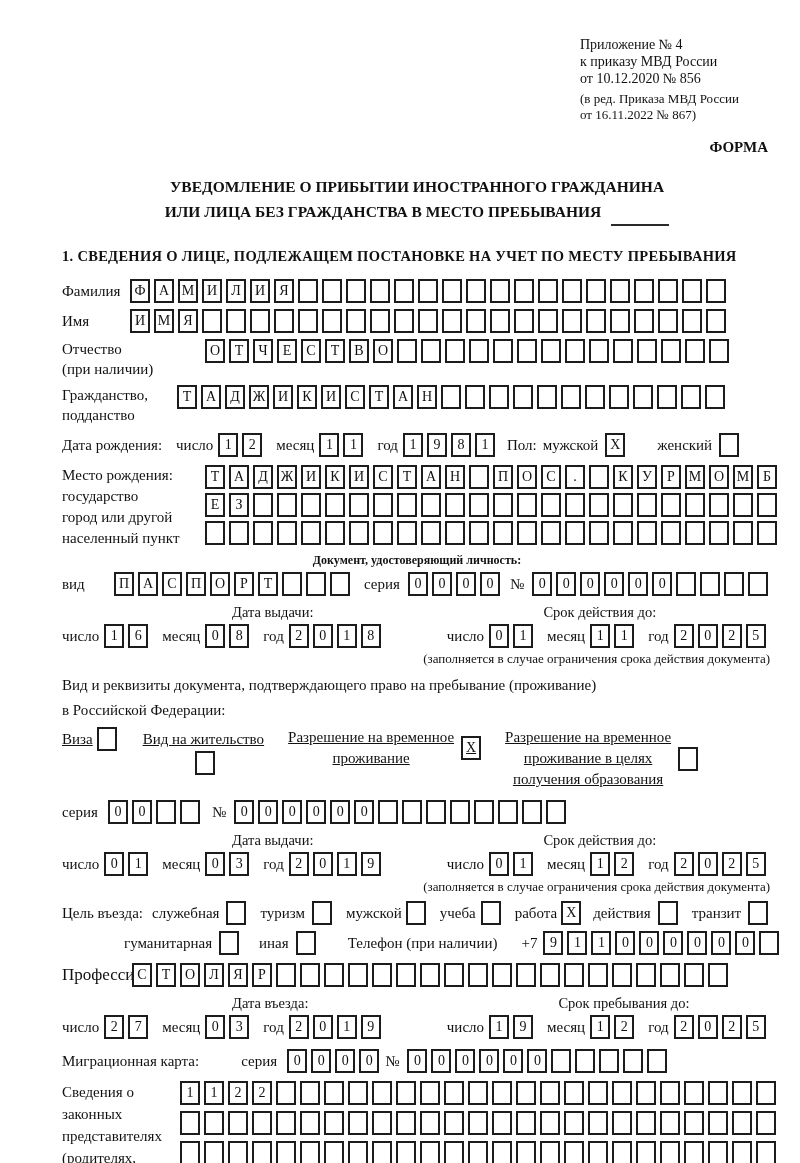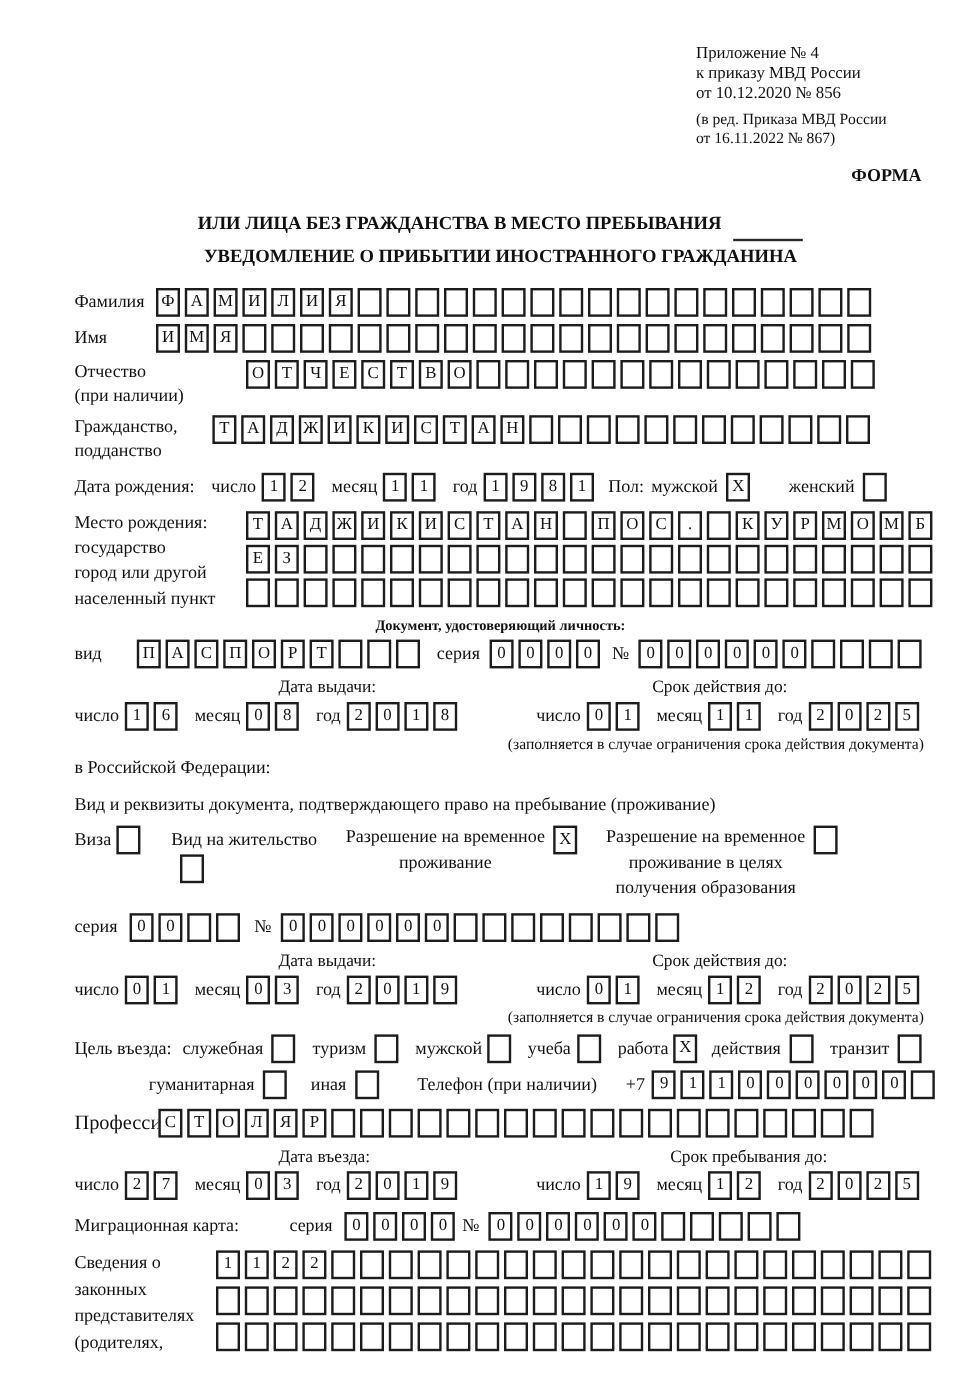--- a/index.html
+++ b/index.html
@@ -34,45 +34,46 @@
   .w68{width:68px;} .w123{width:115px;} .w143{width:143px;} .w118{width:118px;}
 
   
   .dheads{display:flex;margin-top:8px;font-size:14.5px;}
   .dgroup{display:flex;align-items:center;flex:none;}
   .dgroup .dlbl{margin-right:5px;white-space:nowrap;}
   .dgroup .dlbl.mid{margin-left:10px;}
   .note{font-size:13px;text-align:right;margin-top:3px;padding-right:2px;}
 
   
-  .opt{display:flex;align-items:flex-start;flex:none;}
+  .opt{display:flex;align-items:center;flex:none;text-decoration:underline;}
   .opt .olbl{line-height:24px;white-space:nowrap;}
   .optc{text-align:center;line-height:21px;}
   .optc div{white-space:nowrap;}
   .textline{line-height:25px;}
 </style>
 </head>
 <body>
 
 <div class="page">
 
   <div class="hdr">
     <div class="l1">Приложение № 4</div>
     <div class="l1">к приказу МВД России</div>
     <div class="l1">от 10.12.2020 № 856</div>
     <div class="l2">(в ред. Приказа МВД России</div>
     <div class="l1" style="font-size:13px;line-height:16px;">от 16.11.2022 № 867)</div>
   </div>
   <div class="forma">ФОРМА</div>
 
   <div class="title">
+    <div>УВЕДОМЛЕНИЕ О ПРИБЫТИИ ИНОСТРАННОГО ГРАЖДАНИНА</div>
     <div><span>ИЛИ ЛИЦА БЕЗ ГРАЖДАНСТВА В МЕСТО ПРЕБЫВАНИЯ</span><span class="t-underline">&nbsp;</span></div>
-    <div>УВЕДОМЛЕНИЕ О ПРИБЫТИИ ИНОСТРАННОГО ГРАЖДАНИНА</div>
-  </div>
-
+  </div>
+
+  <div class="sect">1. СВЕДЕНИЯ О ЛИЦЕ, ПОДЛЕЖАЩЕМ ПОСТАНОВКЕ НА УЧЕТ ПО МЕСТУ ПРЕБЫВАНИЯ</div>
 
   <div class="row" style="margin-top:14px;">
     <div class="lbl w68">Фамилия</div>
     <div class="cells">
         <span class="cell">Ф</span>
         <span class="cell">А</span>
         <span class="cell">М</span>
         <span class="cell">И</span>
         <span class="cell">Л</span>
         <span class="cell">И</span>
@@ -386,22 +387,22 @@
       <span class="cells">
           <span class="cell">2</span>
           <span class="cell">0</span>
           <span class="cell">2</span>
           <span class="cell">5</span>
         </span>
     </div>
   </div>
   <div class="note">(заполняется в случае ограничения срока действия документа)</div>
 
+  <div class="textline" style="margin-top:6px;">Вид и реквизиты документа, подтверждающего право на пребывание (проживание)</div>
   <div class="textline">в Российской Федерации:</div>
-  <div class="textline" style="margin-top:6px;">Вид и реквизиты документа, подтверждающего право на пребывание (проживание)</div>
 
   <div class="row" style="margin-top:4px;">
     <div class="opt">
       <span class="olbl">Виза</span>
       <span class="cell chk" style="margin-left:4px;"></span>
     </div>
     <div class="opt" style="margin-left:22px;flex-direction:column;">
       <span class="olbl">Вид на жительство</span>
       <span class="cell chk"></span>
     </div>

